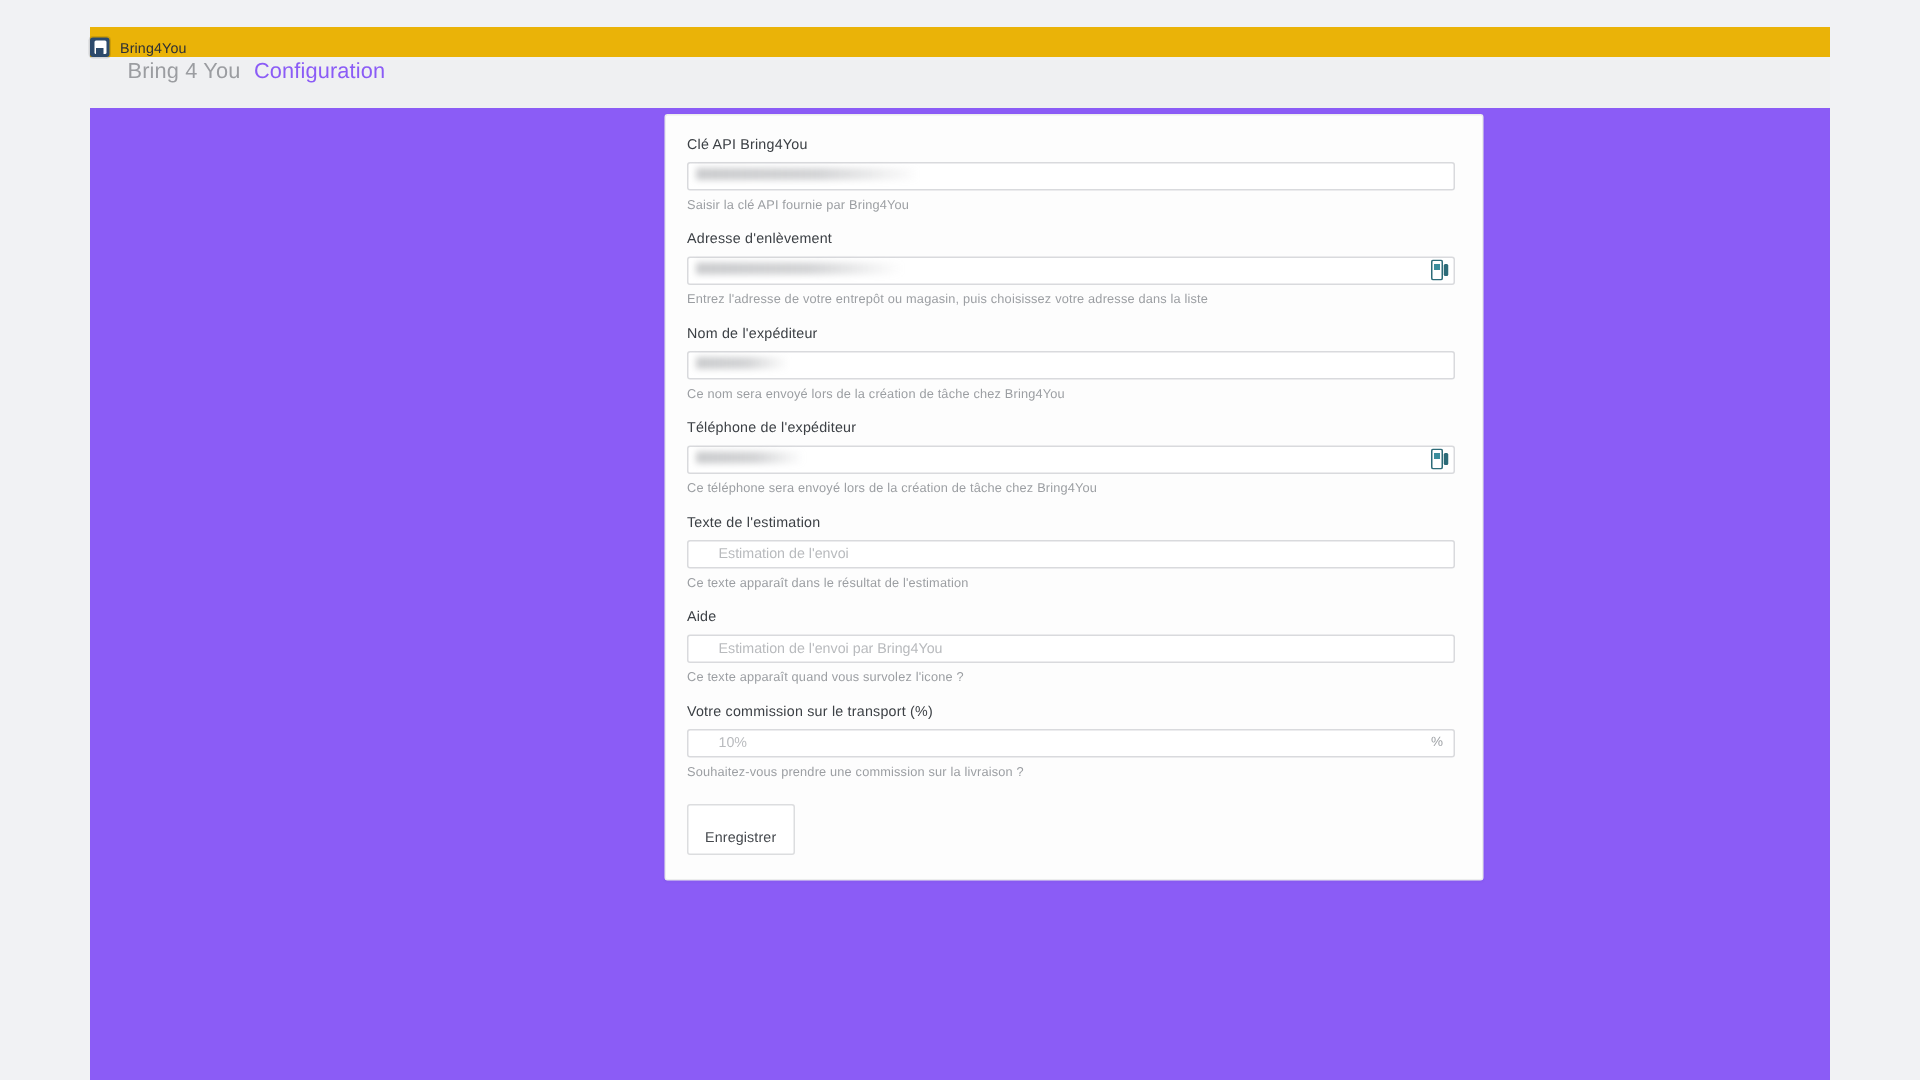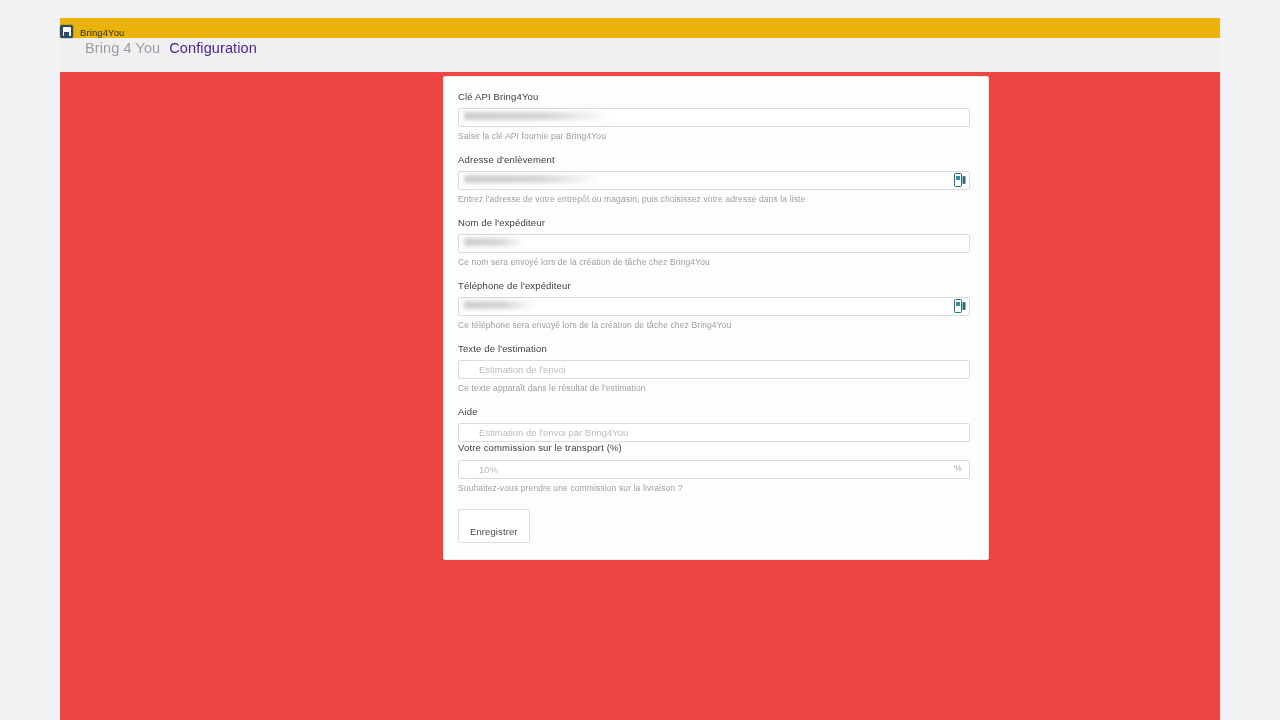--- a/index.html
+++ b/index.html
@@ -74,32 +74,32 @@
     gap: 9px;
     white-space: nowrap;
   }
   .breadcrumb-parent {
     font-size: 14.5px;
     color: #9b9da1;
     letter-spacing: .1px;
   }
   .breadcrumb-current {
     font-size: 14.5px;
-    color: #4c1d95;
+    color: #8b5cf6;
     letter-spacing: .1px;
   }
 
   
   .page-body {
     position: absolute;
     left: 60px;
     top: 72px;
     width: 1160px;
     height: 648px;
-    background: #ef4444;
+    background: #8b5cf6;
   }
 
   
   .config-card {
     position: absolute;
     left: 383px;   
     top: 4px;      
     width: 546px;
     background: #fdfdfd;
     border: 1px solid #eceded;
@@ -249,20 +249,21 @@
                 <rect x="8.5" y="3" width="3" height="8" rx="1" fill="#2c6b78"></rect>
               </svg></span></div>
           <span class="help-text">Ce téléphone sera envoyé lors de la création de tâche chez Bring4You</span>
         </div><div class="field">
           <label class="field-label">Texte de l'estimation</label>
           <div class="input-wrap"><input type="text" class="text-input" placeholder="Estimation de l'envoi" style=""></div>
           <span class="help-text">Ce texte apparaît dans le résultat de l'estimation</span>
         </div><div class="field">
           <label class="field-label">Aide</label>
           <div class="input-wrap"><input type="text" class="text-input" placeholder="Estimation de l'envoi par Bring4You" style=""></div>
+          <span class="help-text">Ce texte apparaît quand vous survolez l'icone ?</span>
         </div><div class="field">
           <label class="field-label">Votre commission sur le transport (%)</label>
           <div class="input-wrap"><input type="text" class="text-input has-suffix" placeholder="10%" style=""><span class="suffix-unit">%</span></div>
           <span class="help-text">Souhaitez-vous prendre une commission sur la livraison ?</span>
         </div><button type="button" class="save-button">Enregistrer</button></form>
   </div>
 
 </div>
 
 </body></html>

